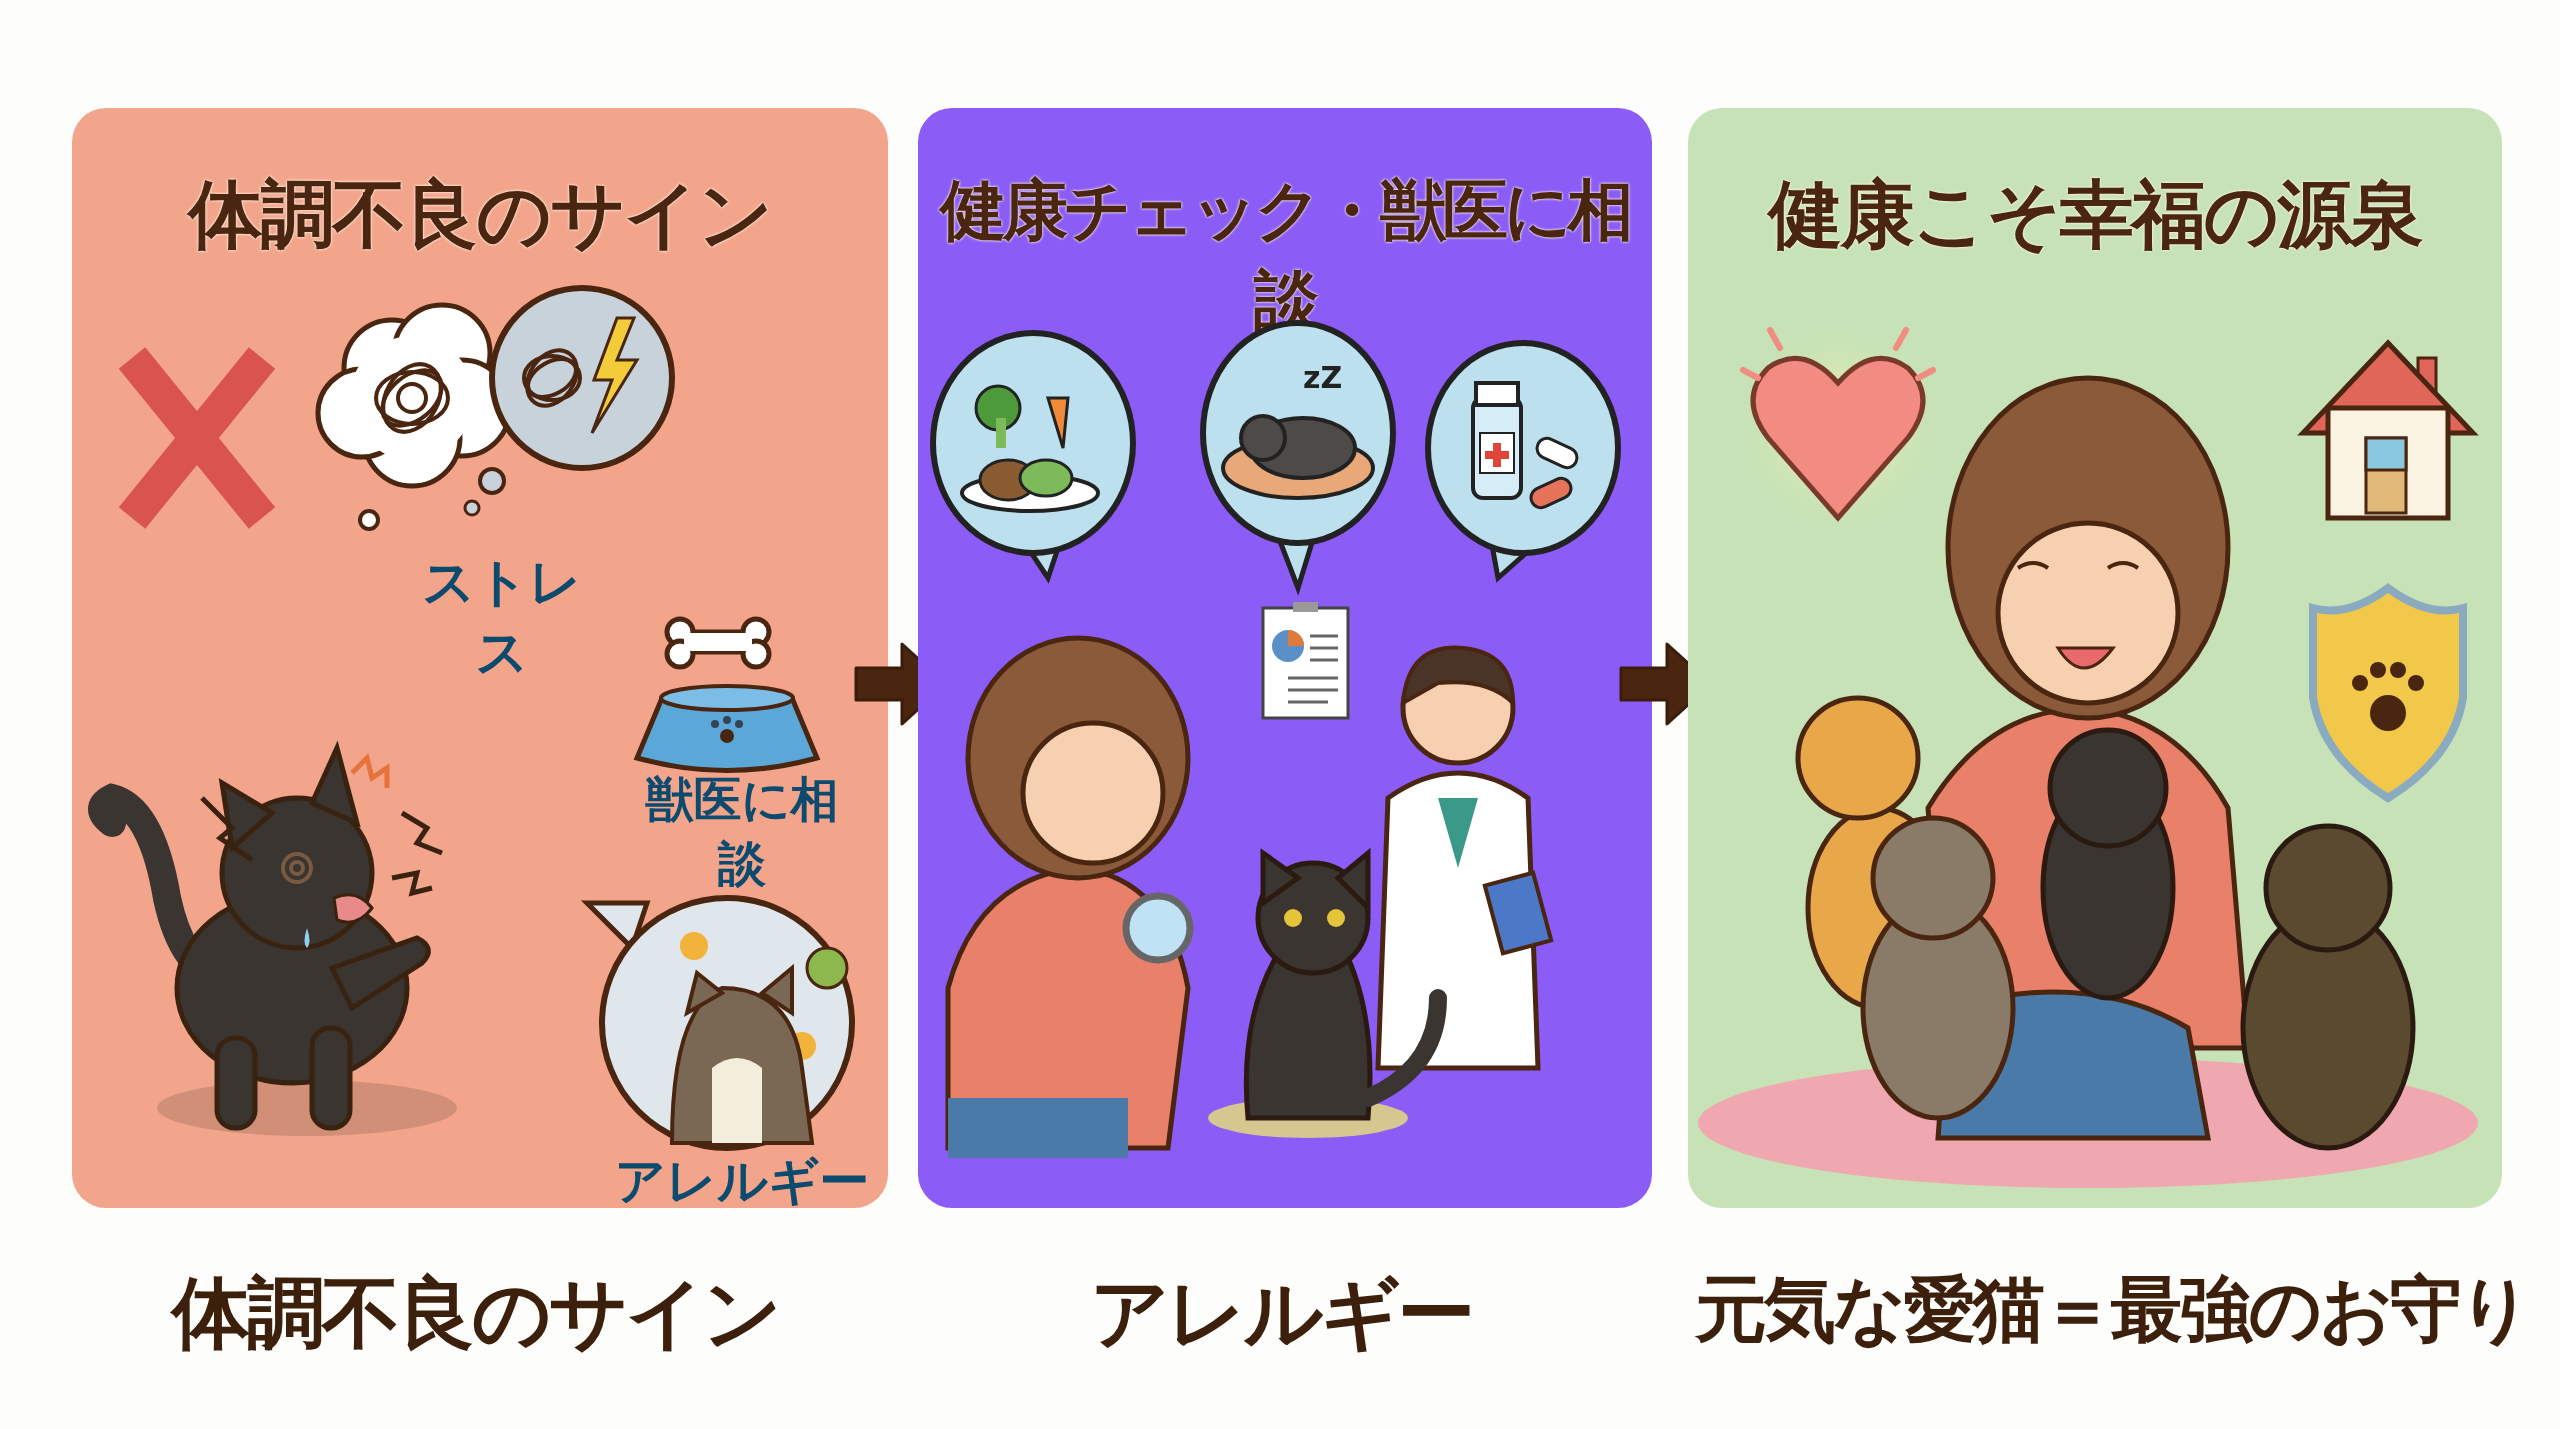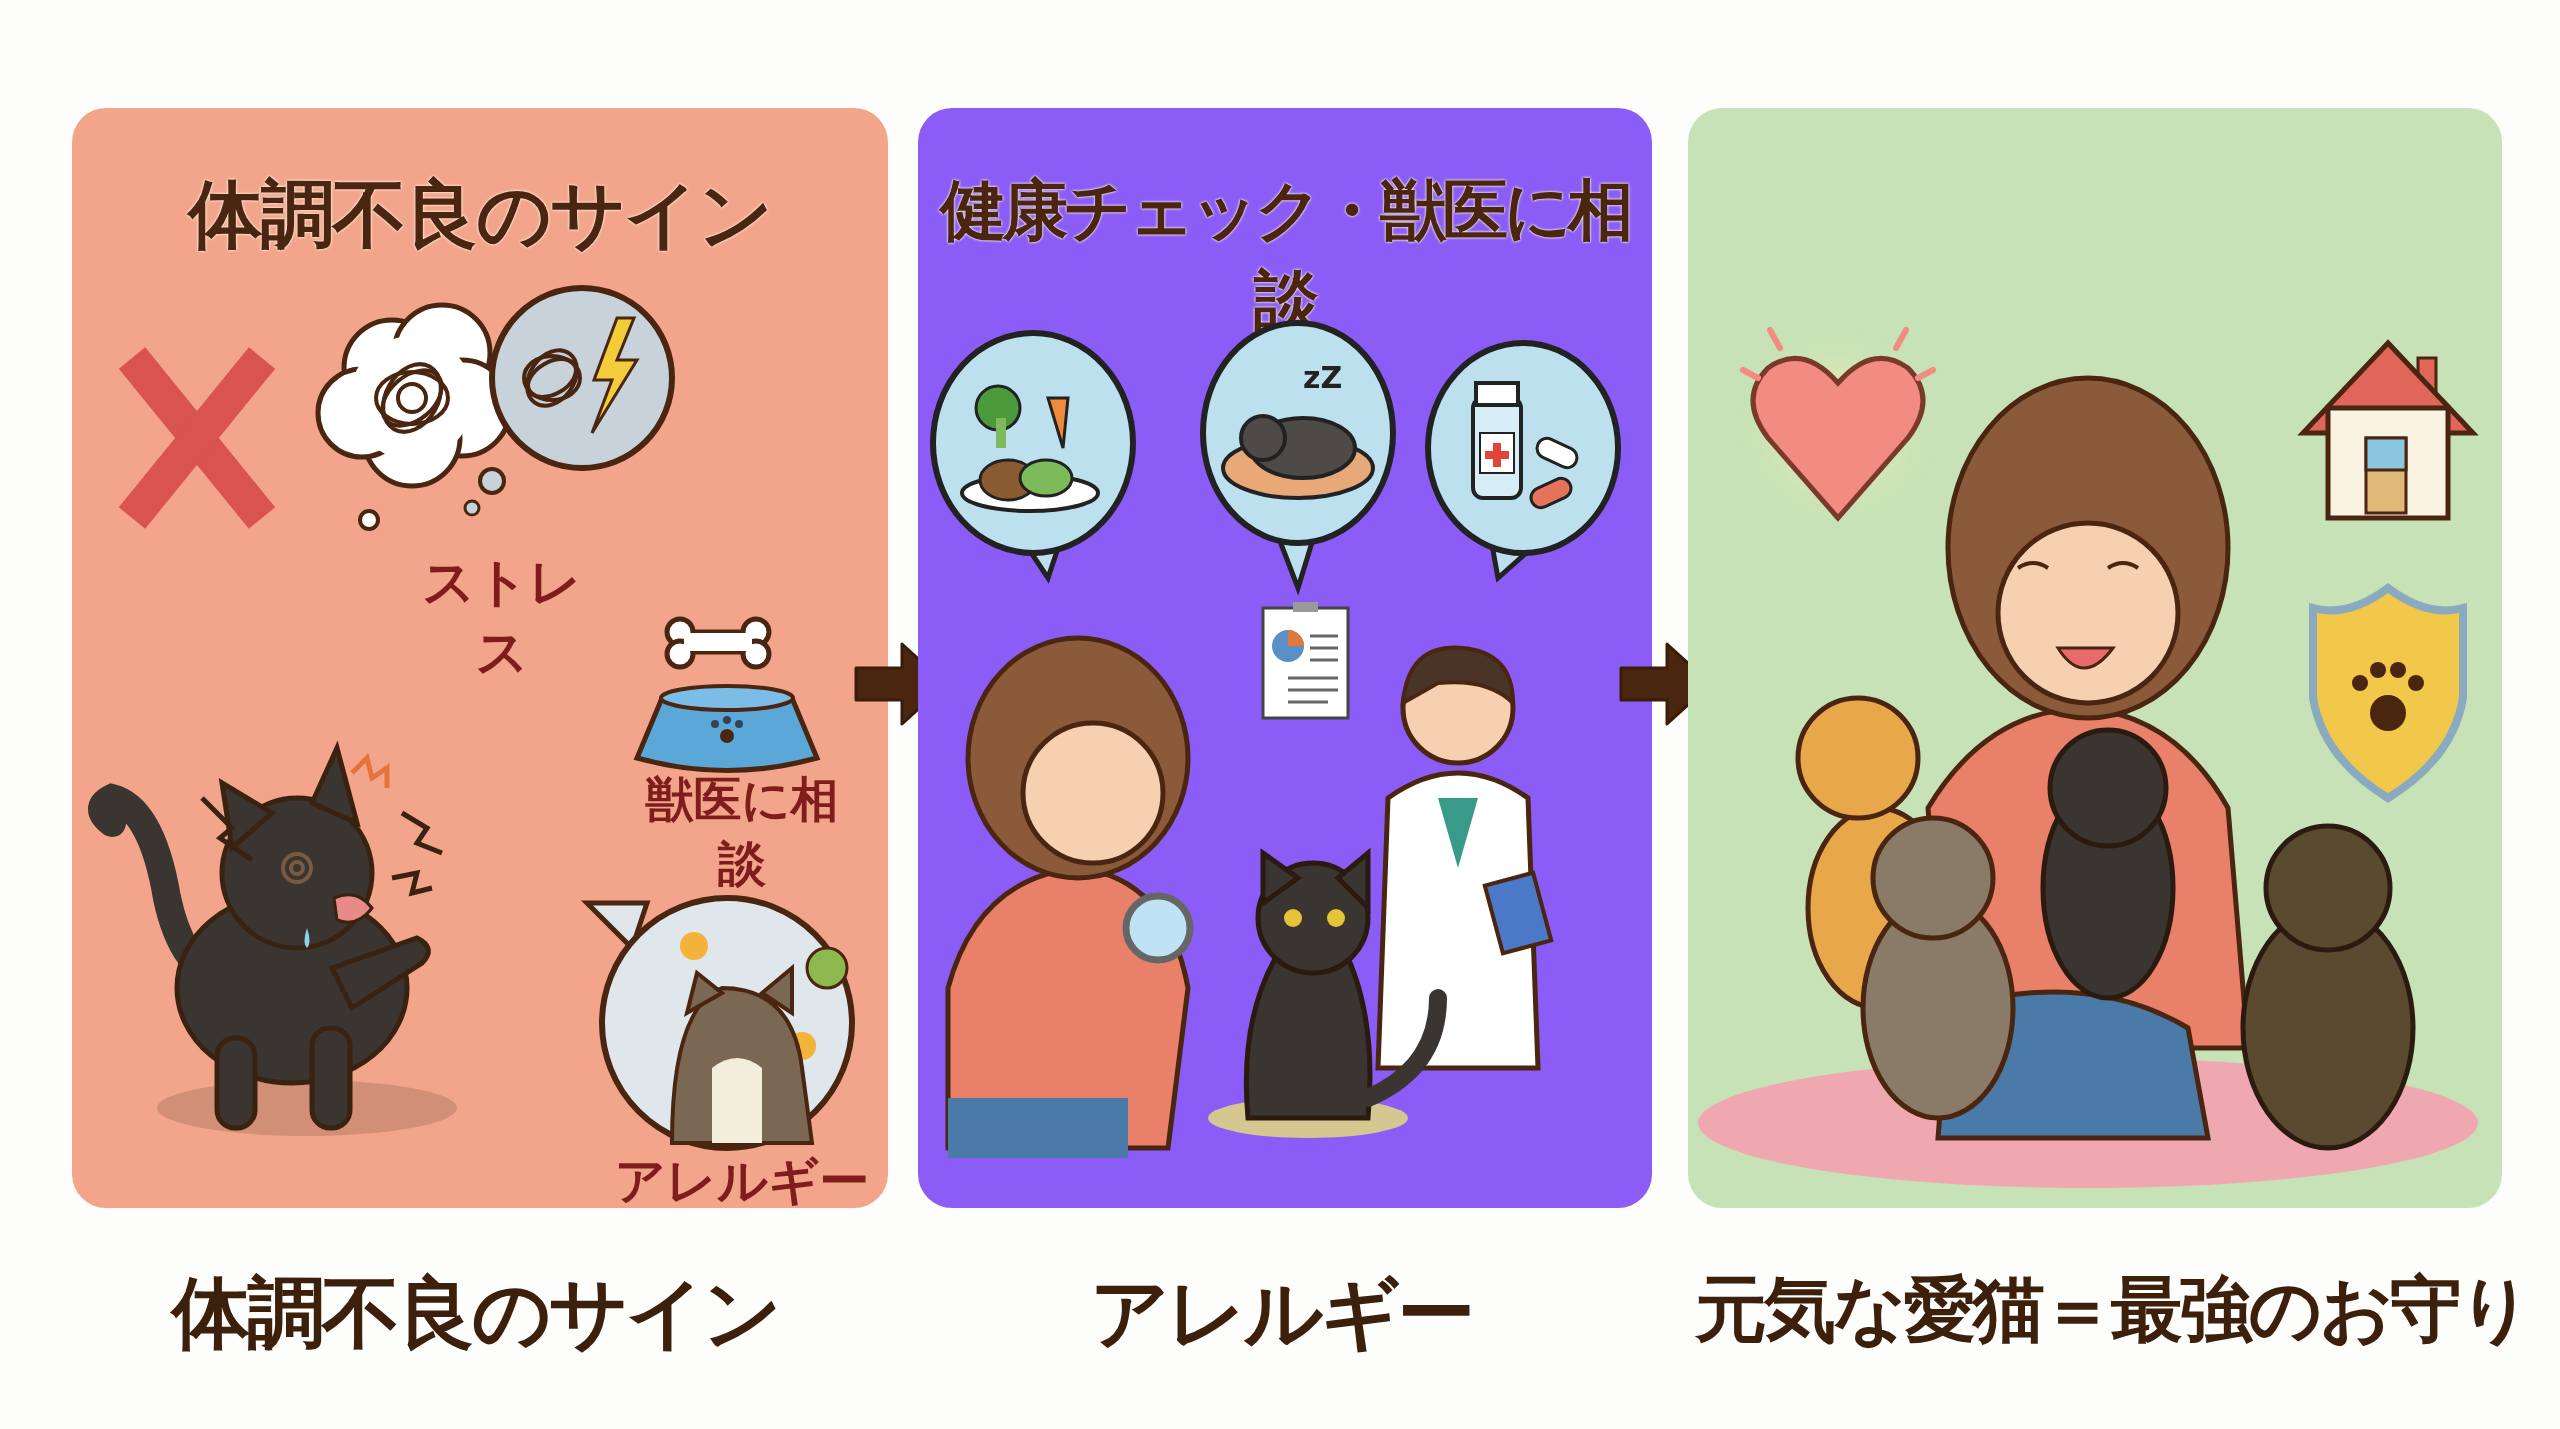--- a/index.html
+++ b/index.html
@@ -7,21 +7,21 @@
        font-family:"DejaVu Sans","Liberation Sans",sans-serif;color:#4a2a14;}
   .panel{position:absolute;top:108px;height:1100px;border-radius:34px;overflow:hidden;}
   .p1{left:72px;width:816px;background:#f3a58c;}
   .p2{left:918px;width:734px;background:#8b5cf6;}
   .p3{left:1688px;width:814px;background:#c6e2b6;}
   .ptitle{position:absolute;left:0;right:0;top:58px;text-align:center;font-weight:bold;
           font-size:74px;letter-spacing:-2px;color:#4a2510;
           text-shadow:0 0 3px #fff4e4,0 0 2px #fff4e4;}
   .p2 .ptitle{font-size:66px;letter-spacing:-4px;}
   .svgfill{position:absolute;left:0;top:0;}
-  .label{position:absolute;font-weight:bold;color:#7f1d1d;font-size:52px;text-align:center;}
+  .label{position:absolute;font-weight:bold;color:#0c4a6e;font-size:52px;text-align:center;}
   .arrow{position:absolute;width:100px;height:88px;top:640px;}
   .caption{position:absolute;top:1262px;font-weight:bold;font-size:78px;color:#3d200c;
            letter-spacing:-3px;text-shadow:0 0 2px #fff;white-space:nowrap;}
 </style>
 </head>
 <body>
 
 <div class="panel p1">
   <div class="ptitle">体調不良のサイン</div>
   <svg class="svgfill" width="816" height="1100" viewBox="0 0 816 1100">
@@ -196,20 +196,21 @@
       <path d="M450 990 Q520 960 520 890" fill="none" stroke="#3a3530" stroke-width="18" stroke-linecap="round"></path>
     </g>
   </svg>
 </div>
 
 <svg class="arrow" style="left:1615px;" viewBox="0 0 100 88">
   <path d="M6 28 L52 28 L52 4 L96 44 L52 84 L52 60 L6 60 Z" fill="#4a2510" stroke="#3a1c08" stroke-width="3" stroke-linejoin="round"></path>
 </svg>
 
 <div class="panel p3">
+  <div class="ptitle">健康こそ幸福の源泉</div>
   <svg class="svgfill" width="814" height="1100" viewBox="0 0 814 1100">
     <defs>
       <radialGradient id="glow" cx="50%" cy="50%" r="50%">
         <stop offset="0%" stop-color="#fff6b0"></stop>
           <stop offset="100%" stop-color="#c6e2b6" stop-opacity="0"></stop>
       </radialGradient>
     </defs>
     <g>
       <circle cx="150" cy="320" r="110" fill="url(#glow)"></circle>
       <path d="M150 410 L80 330 Q50 290 80 260 Q115 235 150 275 Q185 235 220 260 Q250 290 220 330 Z" fill="#f28b82" stroke="#7a3a2a" stroke-width="5"></path>

